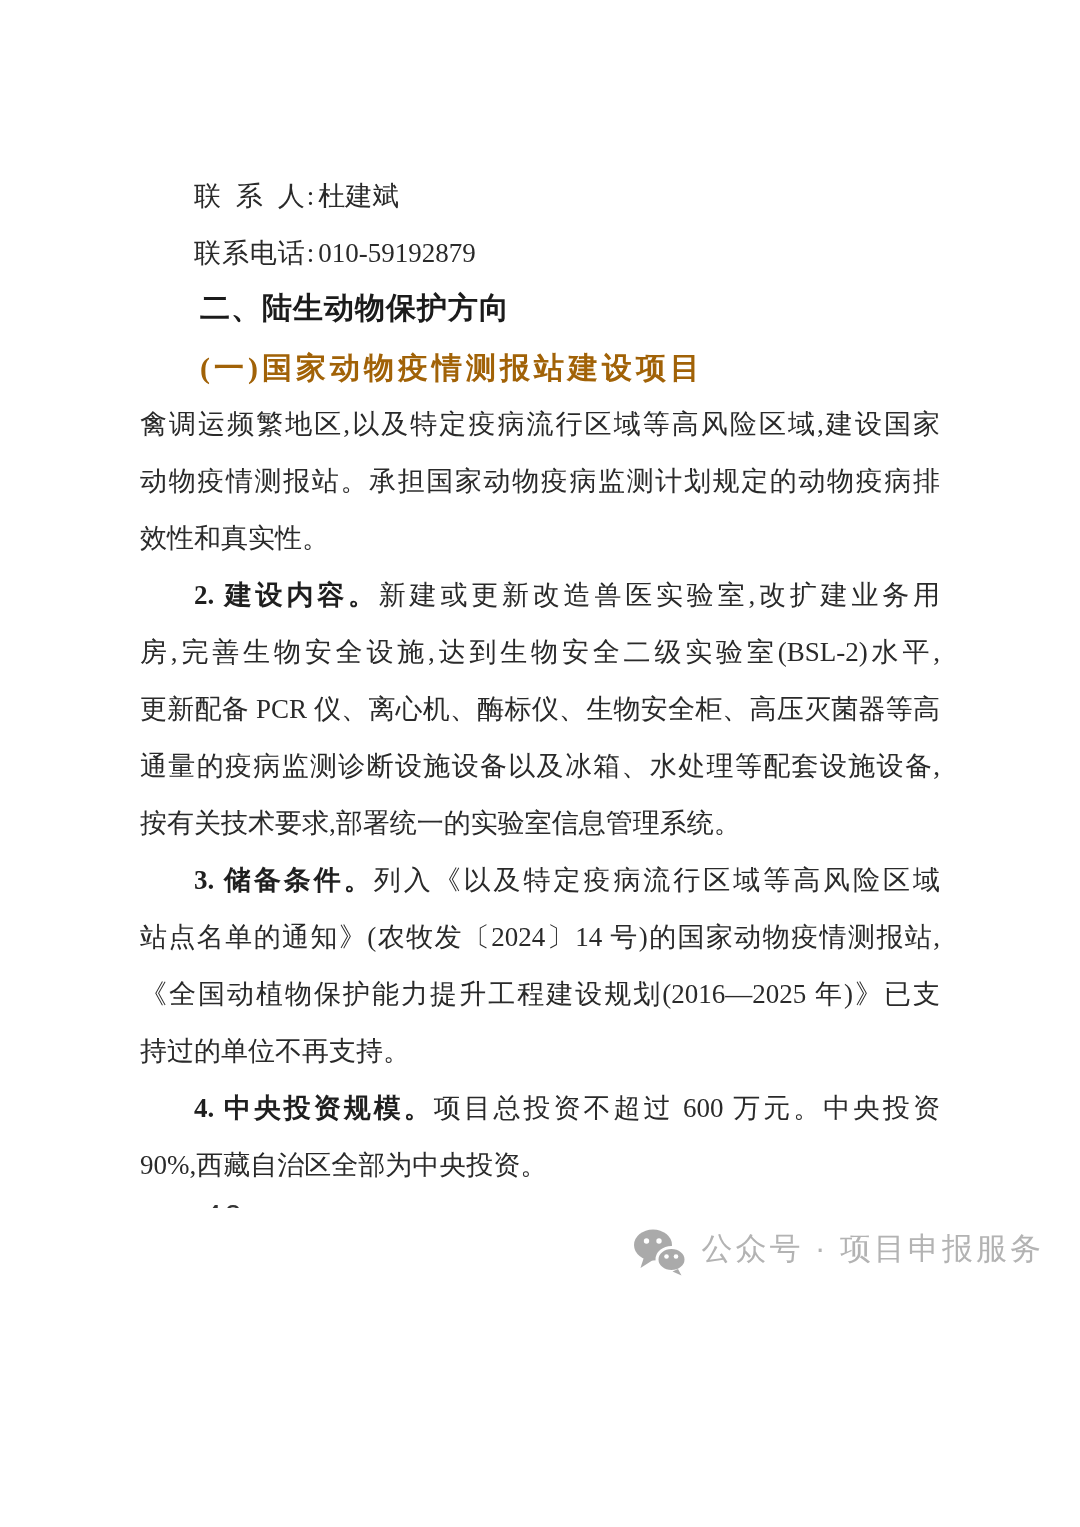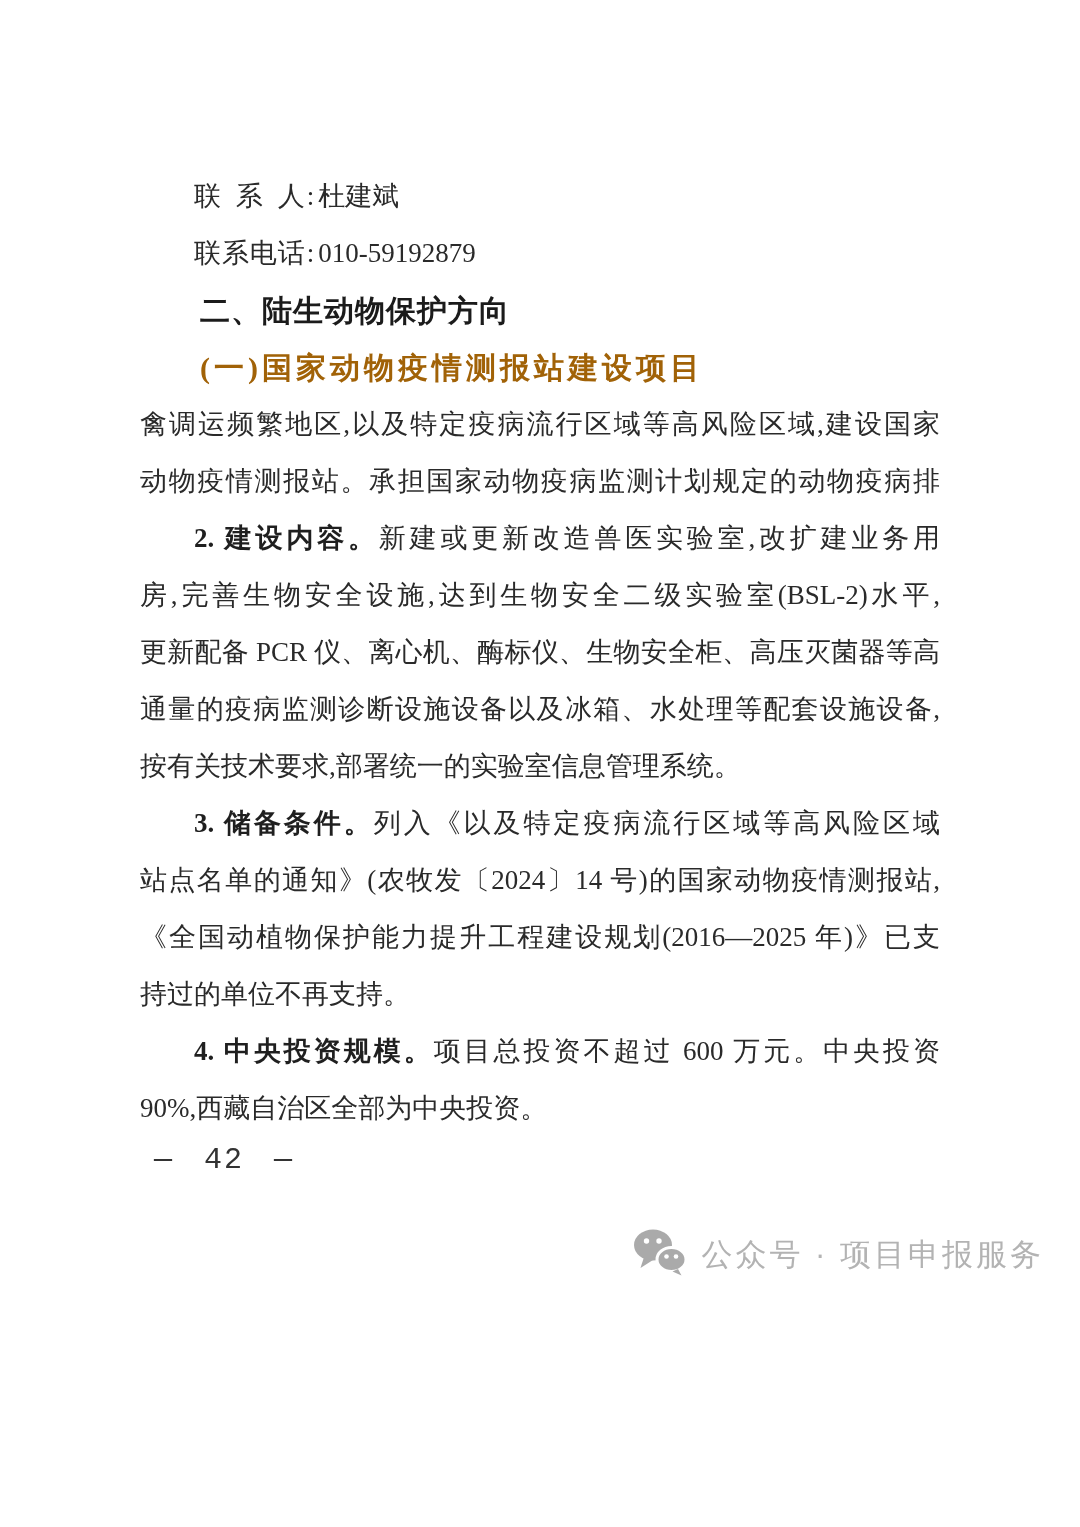--- a/index.html
+++ b/index.html
@@ -39,21 +39,21 @@
     display: inline-block;
     width: 4.1em;
     text-align: justify;
     text-align-last: justify;
     text-indent: 0;
     vertical-align: bottom;
   }
   .colon { padding: 0 4px 0 2px; }
 
   .h1 {
-    font-family: Liberation Serif, serif;
+    font-family: Liberation Mono, monospace;
     font-weight: 700;
     font-size: 30px;
     letter-spacing: 1px;
     color: #1b1b1b;
   }
   .h2 {
     font-weight: 700;
     font-size: 30px;
     letter-spacing: 4px;
     color: #a16207;
@@ -81,21 +81,21 @@
     height: 88px;
     background: #ffffff;
     display: flex;
     align-items: center;
     justify-content: flex-end;
     padding-right: 36px;
     box-sizing: border-box;
   }
   .watermark {
     display: flex;
-    align-items: flex-end;
+    align-items: flex-start;
     gap: 12px;
     color: #b3b3b3;
     font-family: "Liberation Sans", "DejaVu Sans", sans-serif;
     font-size: 31px;
     letter-spacing: 3px;
     user-select: none;
   }
   .wicon { display: inline-flex; align-items: center; }
 </style>
 </head>
@@ -106,20 +106,21 @@
 
     <div class="line el ind"><span class="contact-label">联系人</span><span class="colon">:</span><span>杜建斌</span></div>
 
     <div class="line el ind"><span class="contact-label">联系电话</span><span class="colon">:</span><span>010-59192879</span></div>
 
     <div class="line el ind h1">二、陆生动物保护方向</div>
     <div class="line el ind h2">(一)国家动物疫情测报站建设项目</div>
 
     <div class="line jl">禽调运频繁地区,以及特定疫病流行区域等高风险区域,建设国家</div>
     <div class="line jl">动物疫情测报站。承担国家动物疫病监测计划规定的动物疫病排</div>
+    <div class="line el">效性和真实性。</div>
 
     <div class="line jl ind"><span class="plabel">2. 建设内容。</span><span>新建或更新改造兽医实验室,改扩建业务用</span></div>
     <div class="line jl">房,完善生物安全设施,达到生物安全二级实验室(BSL-2)水平,</div>
     <div class="line jl">更新配备 PCR 仪、离心机、酶标仪、生物安全柜、高压灭菌器等高</div>
     <div class="line jl">通量的疫病监测诊断设施设备以及冰箱、水处理等配套设施设备,</div>
     <div class="line el">按有关技术要求,部署统一的实验室信息管理系统。</div>
 
     <div class="line jl ind"><span class="plabel">3. 储备条件。</span><span>列入《以及特定疫病流行区域等高风险区域</span></div>
     <div class="line jl">站点名单的通知》(农牧发〔2024〕14 号)的国家动物疫情测报站,</div>
     <div class="line jl">《全国动植物保护能力提升工程建设规划(2016—2025 年)》已支</div>

